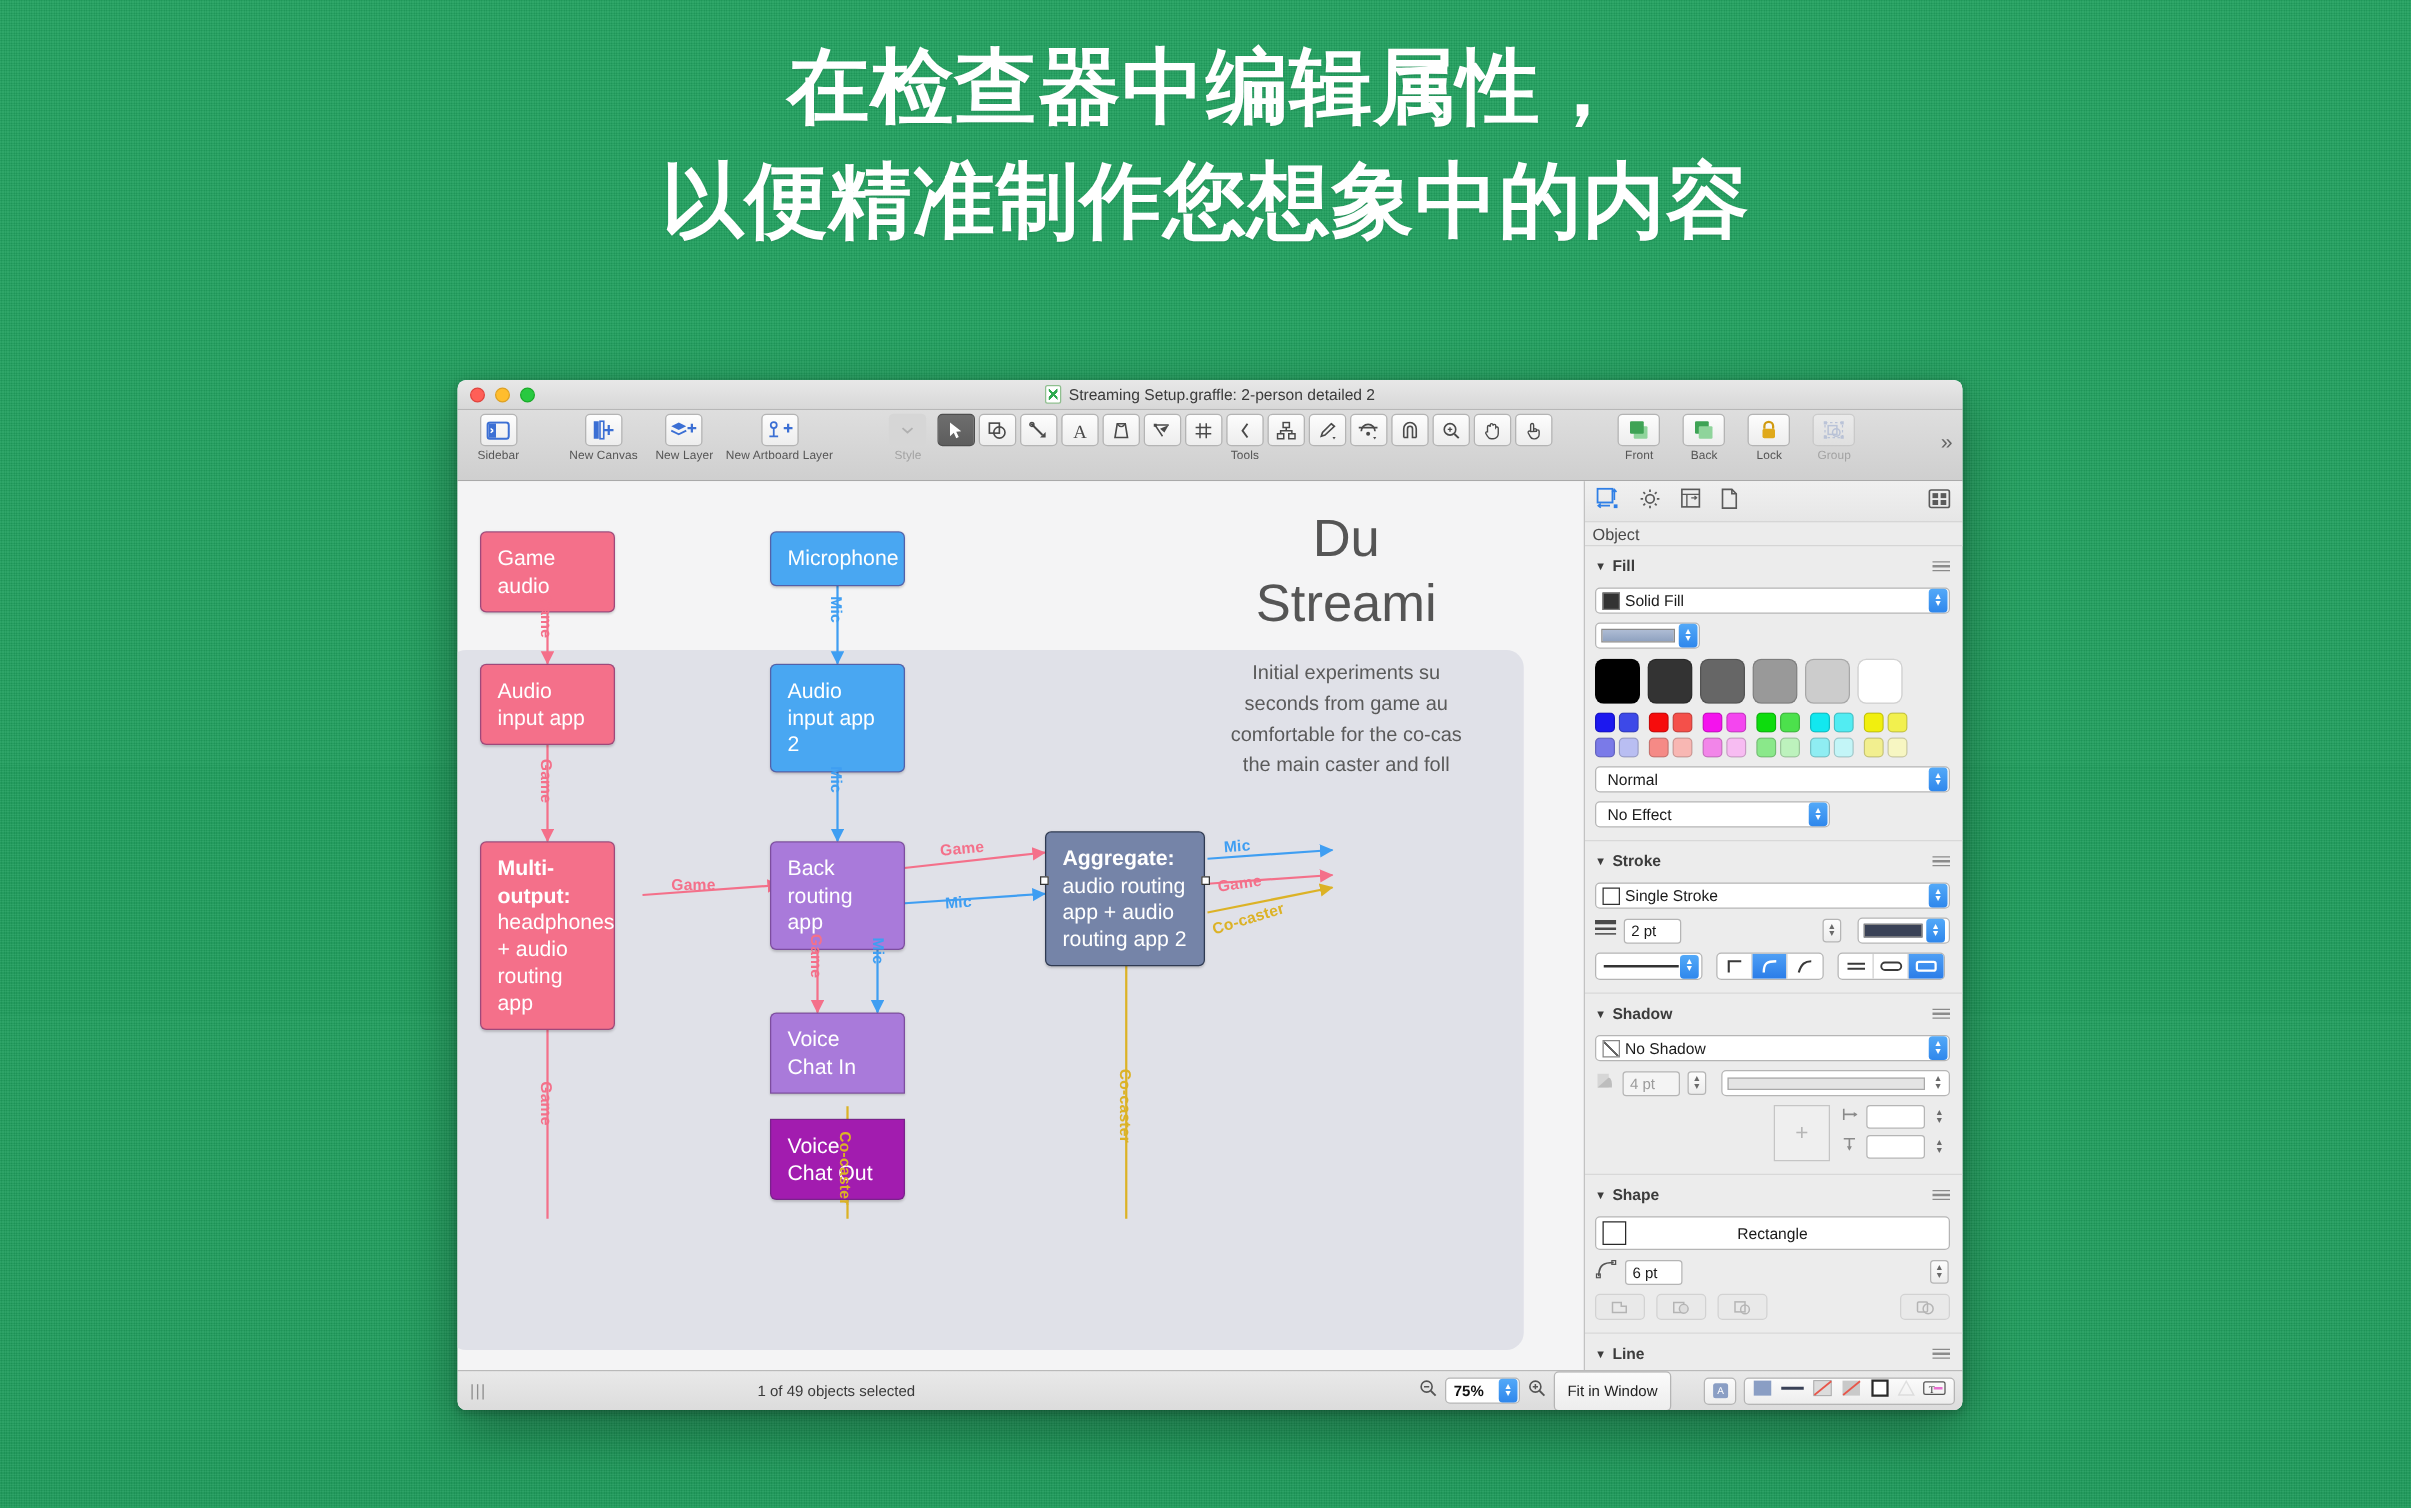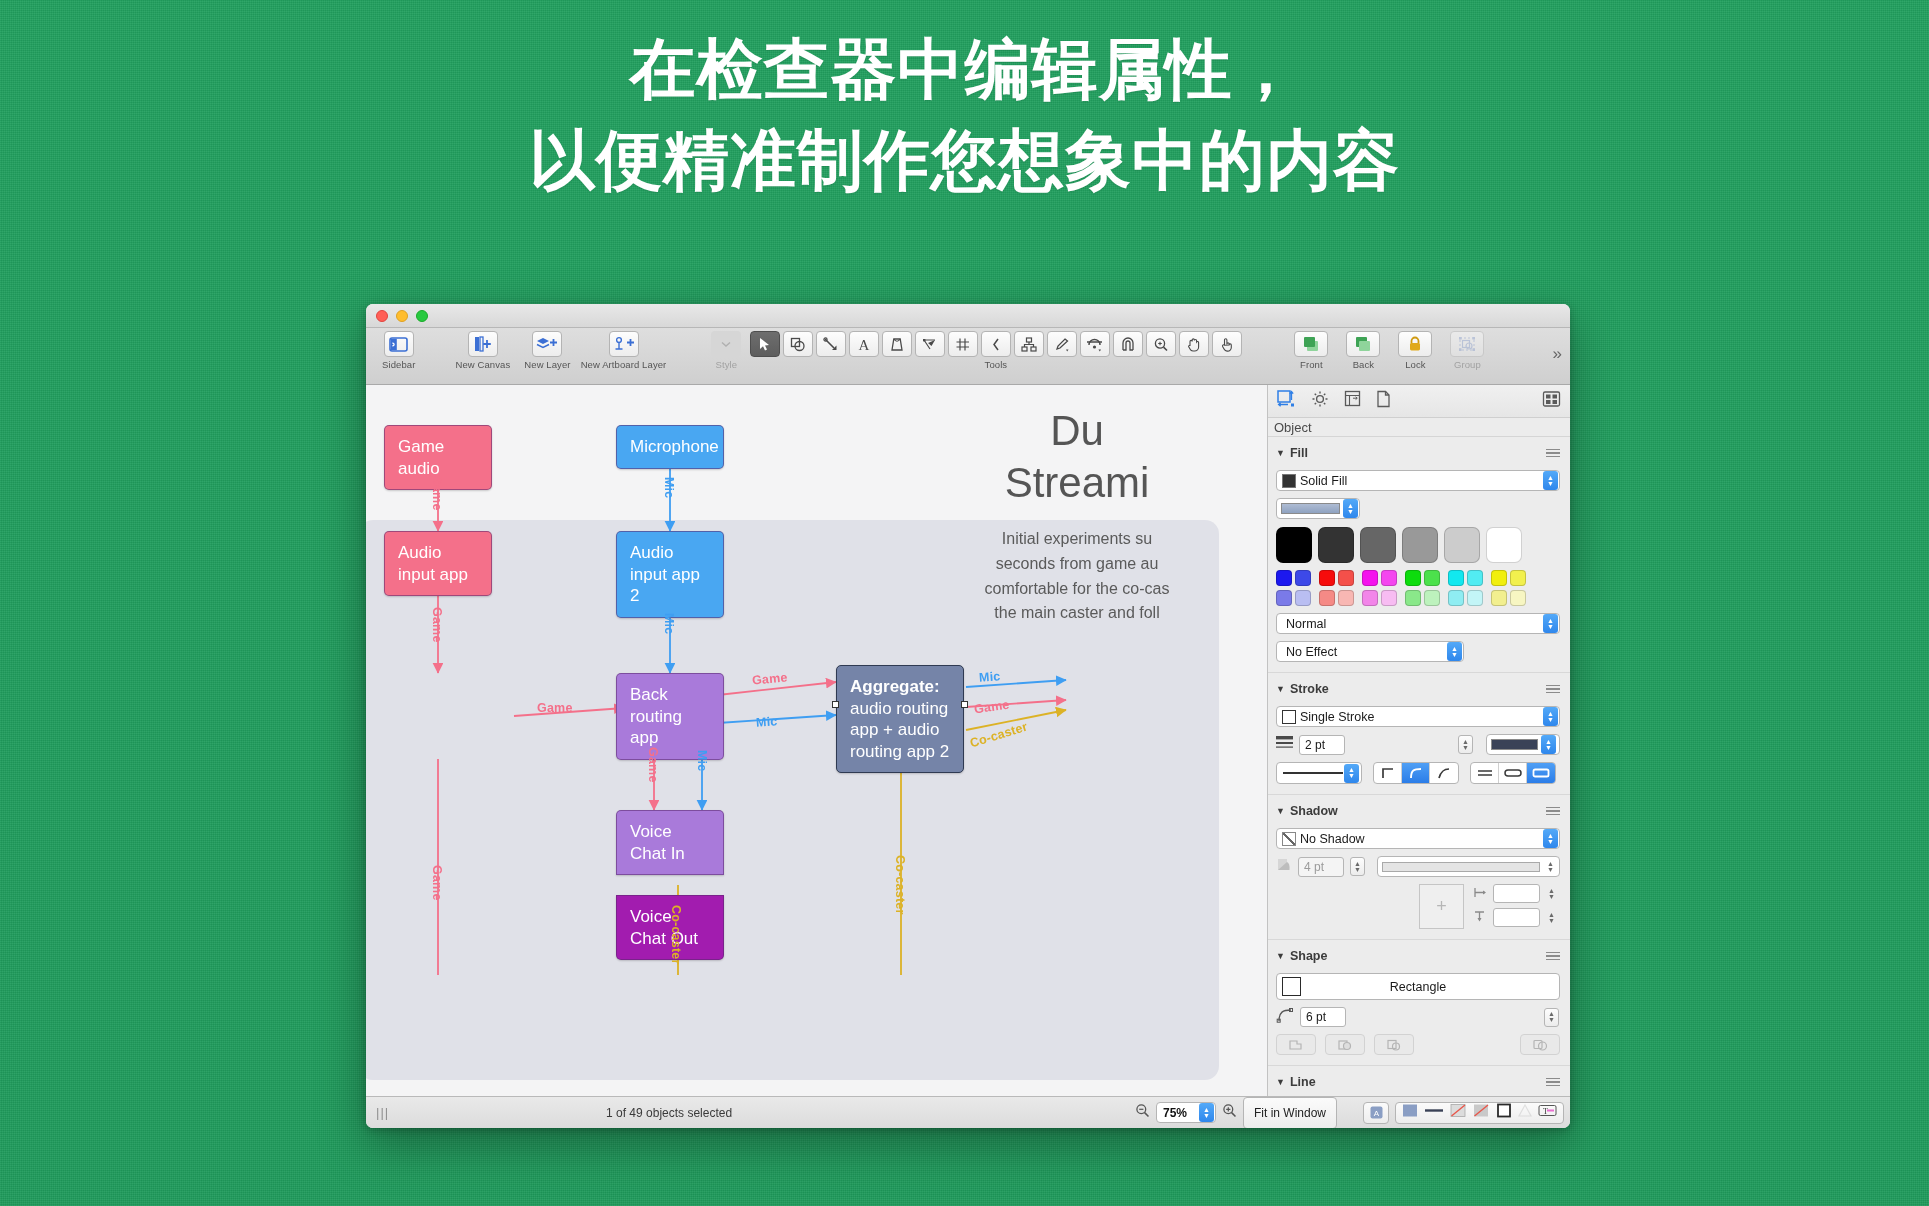--- a/index.html
+++ b/index.html
@@ -287,20 +287,24 @@
   <div>以便精准制作您想象中的内容</div>
 </div>
 
 <div id="window">
 
   <div id="titlebar">
     <div class="traffic">
       <span class="dot r"></span>
       <span class="dot y"></span>
       <span class="dot g"></span>
+    </div>
+    <div id="doc-title">
+      <span class="doc-icon"></span>
+      <span>Streaming Setup.graffle: 2-person detailed 2</span>
     </div>
   </div>
 
   <div id="toolbar">
 
     <div class="tgroup" style="margin-left:16px;">
       <div class="trow">
         <div class="tbtn">
           <svg width="19" height="15" viewBox="0 0 19 15">
               <rect x="1" y="1" width="17" height="13" rx="2" fill="none" stroke="#3b6fd4" stroke-width="1.6"></rect>
@@ -579,20 +583,24 @@
         <span>Game audio</span>
       </div>
       <div class="node" style="left:250px; top:40px; width:108px; background:#49a7f2;">
         <span>Microphone</span>
       </div>
       <div class="node" style="left:18px; top:146px; width:108px; background:#f4708a;">
         <span>Audio input app</span>
       </div>
       <div class="node" style="left:250px; top:146px; width:108px; background:#49a7f2;">
         <span>Audio input app 2</span>
+      </div>
+      <div class="node" style="left:18px; top:288px; width:108px; background:#f4708a;">
+        <b>Multi-output:</b>
+        <div>headphones + audio routing app</div>
       </div>
       <div class="node" style="left:250px; top:288px; width:108px; background:#a97ada;">
         <span>Back routing app</span>
       </div>
       <div class="node" style="left:470px; top:280px; width:128px; background:#7584a8; border:1.6px solid #2f3a52;">
         <b>Aggregate:</b>
         <div>audio routing app + audio routing app 2</div>
       </div>
       <div class="handle" style="left:466px; top:316px;"></div>
       <div class="handle" style="left:595px; top:316px;"></div>

